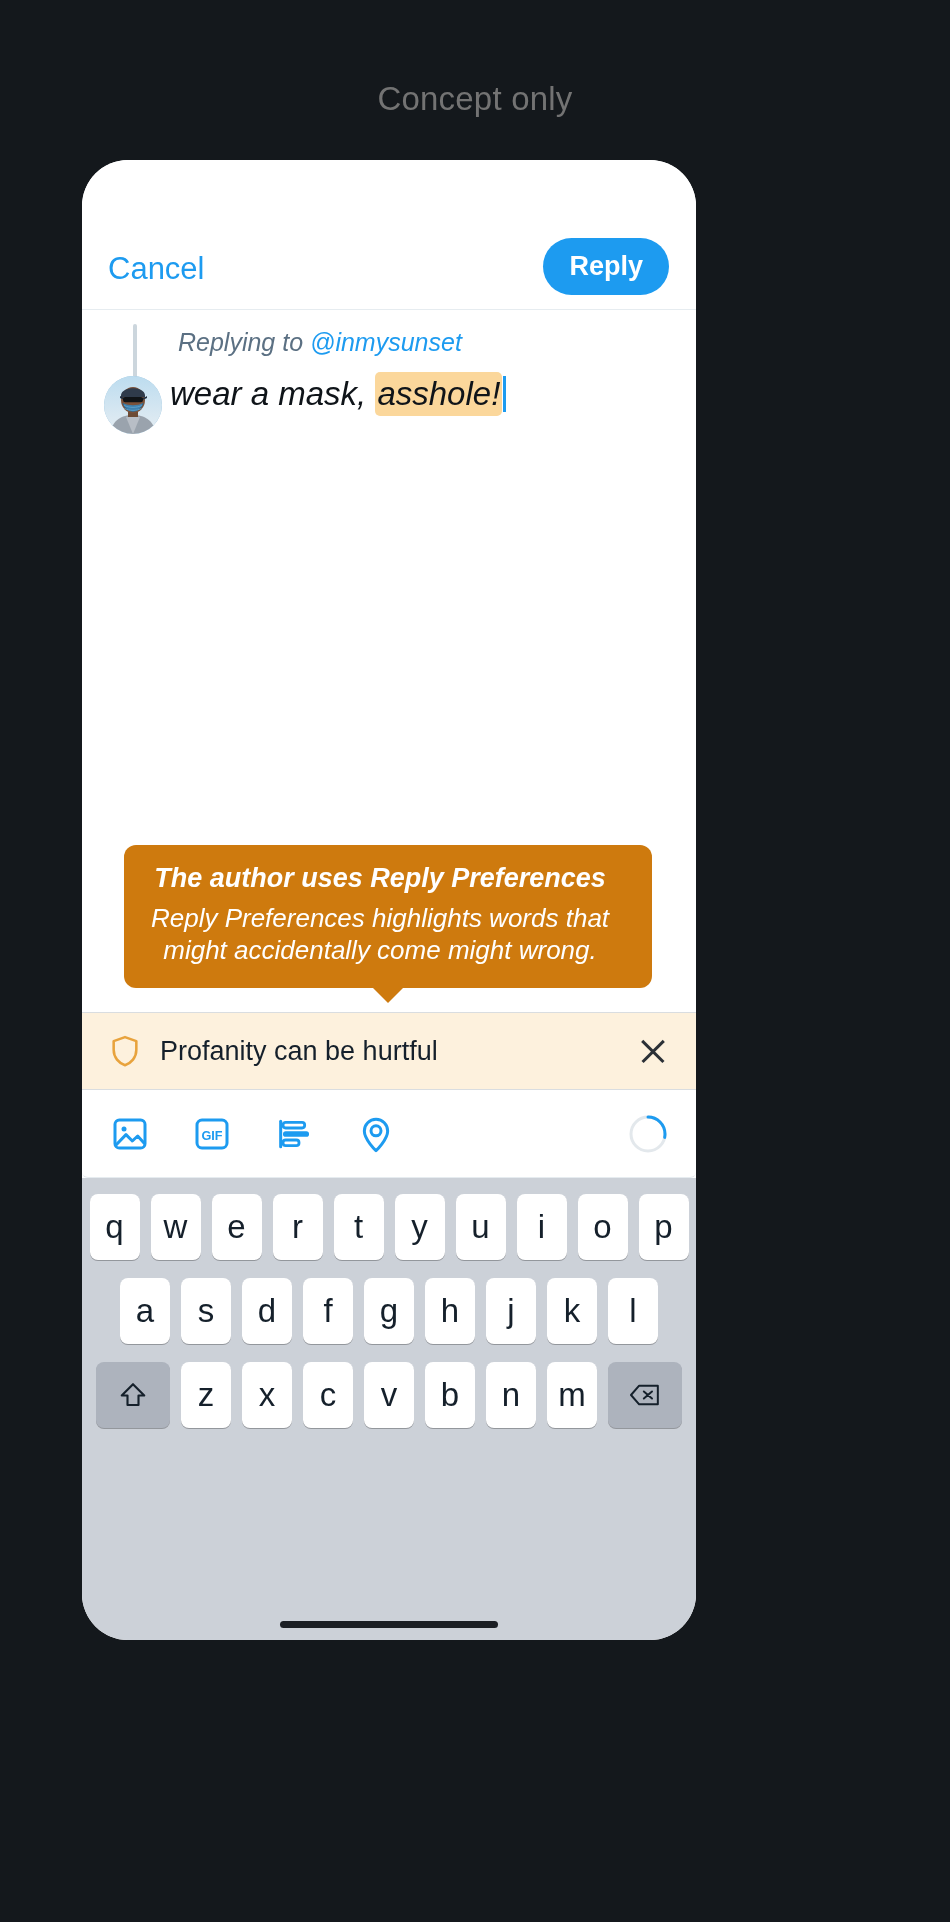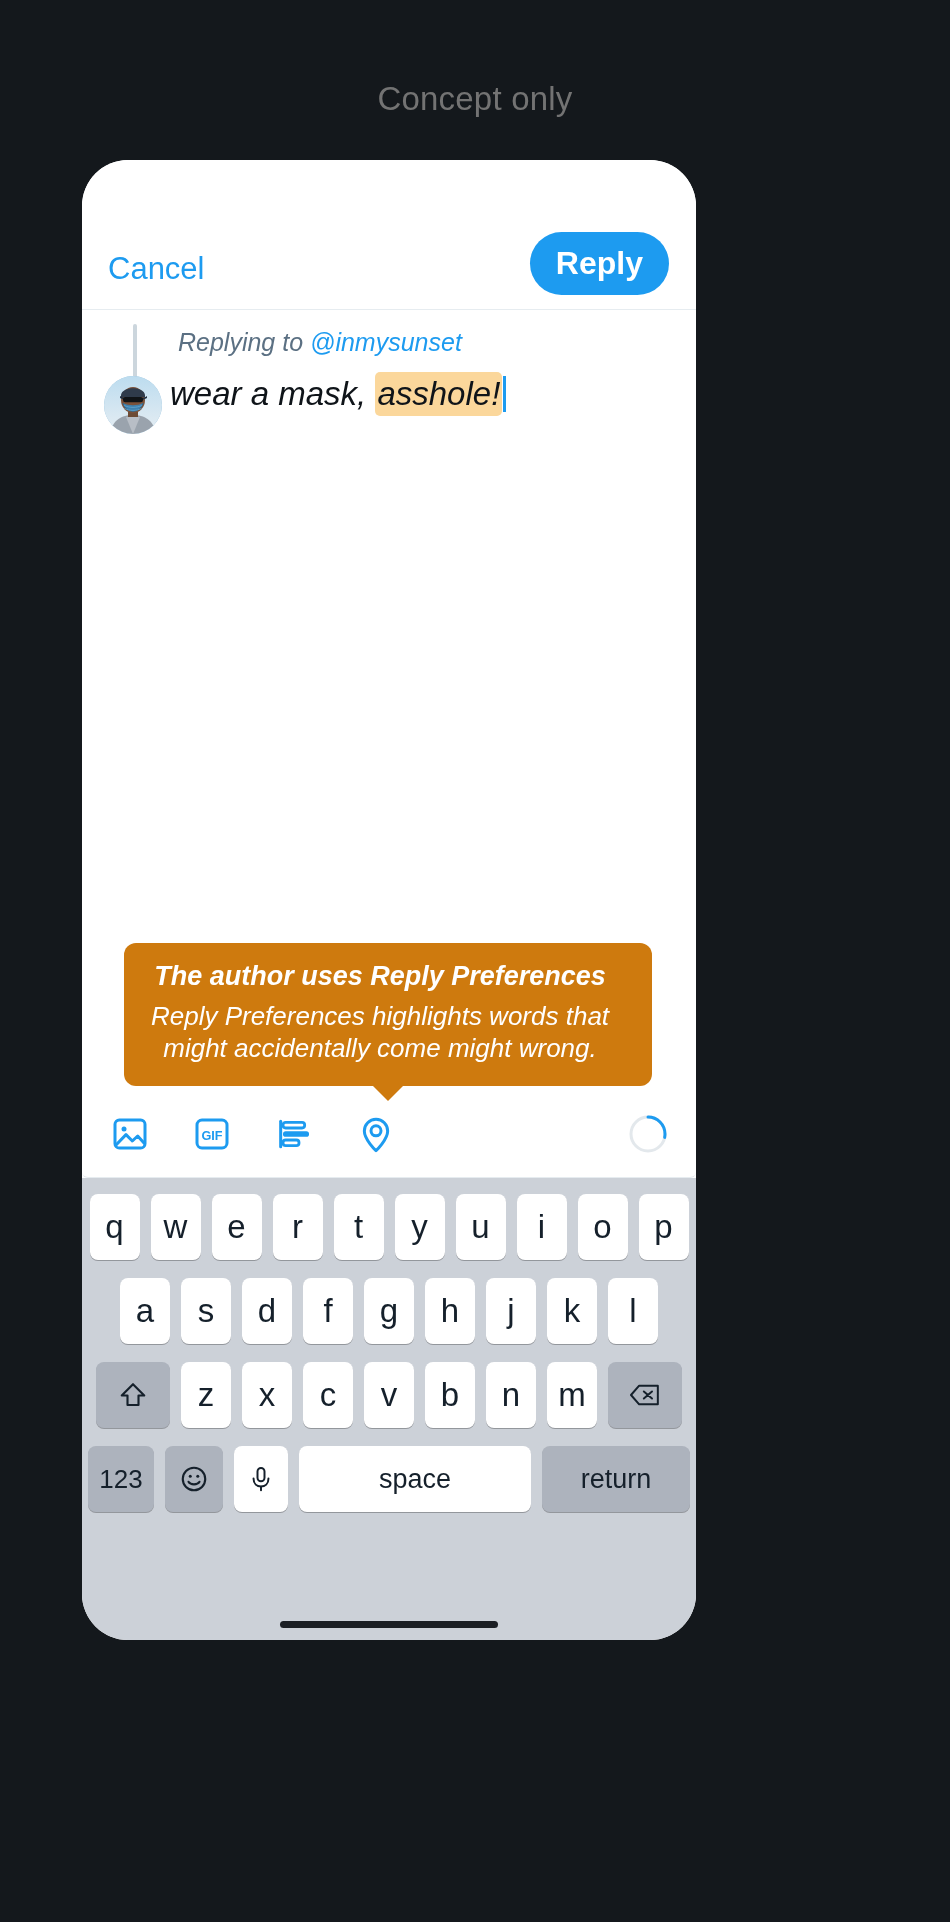--- a/index.html
+++ b/index.html
@@ -56,21 +56,21 @@
     padding: 0;
   }
   .reply-btn {
     position: absolute;
     right: 27px; bottom: 14px;
     background: #1d9bf0;
     color: #fff;
     border: none;
     border-radius: 34px;
     padding: 13px 26px;
-    font-size: 32px;
+    font-size: 27px;
     font-weight: bold;
     font-family: "Liberation Sans", sans-serif;
     cursor: pointer;
   }
 
   
   .compose {
     position: relative;
     flex: 1 1 auto;
     background: #fff;
@@ -129,21 +129,21 @@
     display: inline-block;
     width: 3px; height: 36px;
     background: #1d9bf0;
     vertical-align: -7px;
     margin-left: 1px;
   }
 
   
   .tooltip {
     position: absolute;
-    left: 42px; bottom: 4px;
+    left: 42px; bottom: 24px;
     width: 528px;
     background: #ce7a0e;
     border-radius: 12px;
     padding: 17px 24px 21px 8px;
     color: #fff;
     text-align: center;
   }
   .tooltip-title {
     font-size: 27px;
     font-weight: bold;
@@ -318,20 +318,27 @@
         <div class="tweet-text"><span>wear a mask, </span><span class="hl">asshole!</span><span class="caret"></span></div>
       </div>
 
       <div class="tooltip">
         <div class="tooltip-title">The author uses Reply Preferences</div>
         <div class="tooltip-body">Reply Preferences highlights words that might accidentally come might wrong.</div>
         <div class="tooltip-arrow"></div>
       </div>
     </div>
 
+    <div class="banner">
+      <svg class="shield-icon" viewBox="0 0 24 24">
+        <path d="M12 2.2 L20 5 V11.2 C20 16.6 16.4 20.6 12 22 C7.6 20.6 4 16.6 4 11.2 V5 Z" fill="none" stroke="#e8a33d" stroke-width="1.8" stroke-linejoin="round"></path>
+      </svg>
+      <div class="banner-text">Profanity can be hurtful</div>
+      <button class="banner-close"></button>
+    </div>
 
     <div class="toolbar">
       <svg class="tool-icon" viewBox="0 0 24 24">
         <rect x="3" y="3.6" width="18" height="16.8" rx="2.6" fill="none" stroke="#1d9bf0" stroke-width="1.8"></rect>
         <circle cx="8.4" cy="9" r="1.5" fill="#1d9bf0"></circle>
         <path d="M3.6 18.6 L9.6 12.4 L13.4 16.2 L16.6 13.2 L20.4 17.4" fill="none" stroke="#1d9bf0" stroke-width="1.8" stroke-linejoin="round" stroke-linecap="round"></path>
       </svg>
 
       <svg class="tool-icon" viewBox="0 0 24 24">
         <rect x="3" y="3.6" width="18" height="16.8" rx="3" fill="none" stroke="#1d9bf0" stroke-width="1.8"></rect>
@@ -399,38 +406,18 @@
         <div class="key">n</div>
         <div class="key">m</div>
         <div class="key backspace">
           <svg viewBox="0 0 28 24" width="34" height="28">
             <path d="M9 4 H25 V20 H9 L2 12 Z" fill="none" stroke="#15202b" stroke-width="1.7" stroke-linejoin="round"></path>
             <path d="M13 9 L20 15 M20 9 L13 15" stroke="#15202b" stroke-width="1.7" stroke-linecap="round"></path>
           </svg>
         </div>
       </div>
 
-      <div class="krow bottom">
-        <div class="key num">123</div>
-        <div class="key emoji">
-          <svg viewBox="0 0 24 24" width="30" height="30">
-            <circle cx="12" cy="12" r="9" fill="none" stroke="#15202b" stroke-width="1.7"></circle>
-            <circle cx="9" cy="9.8" r="1.2" fill="#15202b"></circle>
-            <circle cx="15" cy="9.8" r="1.2" fill="#15202b"></circle>
-            <path d="M7.6 14.2 C9.2 17 14.8 17 16.4 14.2" fill="none" stroke="#15202b" stroke-width="1.7" stroke-linecap="round"></path>
-          </svg>
-        </div>
-        <div class="key mic">
-          <svg viewBox="0 0 24 24" width="28" height="28">
-            <rect x="9" y="2.6" width="6" height="11.4" rx="3" fill="none" stroke="#15202b" stroke-width="1.7"></rect>
-            <path d="M5.6 11.6 C5.6 16.2 8.6 18.4 12 18.4 C15.4 18.4 18.4 16.2 18.4 11.6" fill="none" stroke="#15202b" stroke-width="1.7" stroke-linecap="round"></path>
-            <path d="M12 18.6 V21.6" stroke="#15202b" stroke-width="1.7" stroke-linecap="round"></path>
-          </svg>
-        </div>
-        <div class="key space">space</div>
-        <div class="key return">return</div>
-      </div>
 
       <div class="home-indicator"></div>
     </div>
 
   </div>
 </div>
 
 </body></html>

